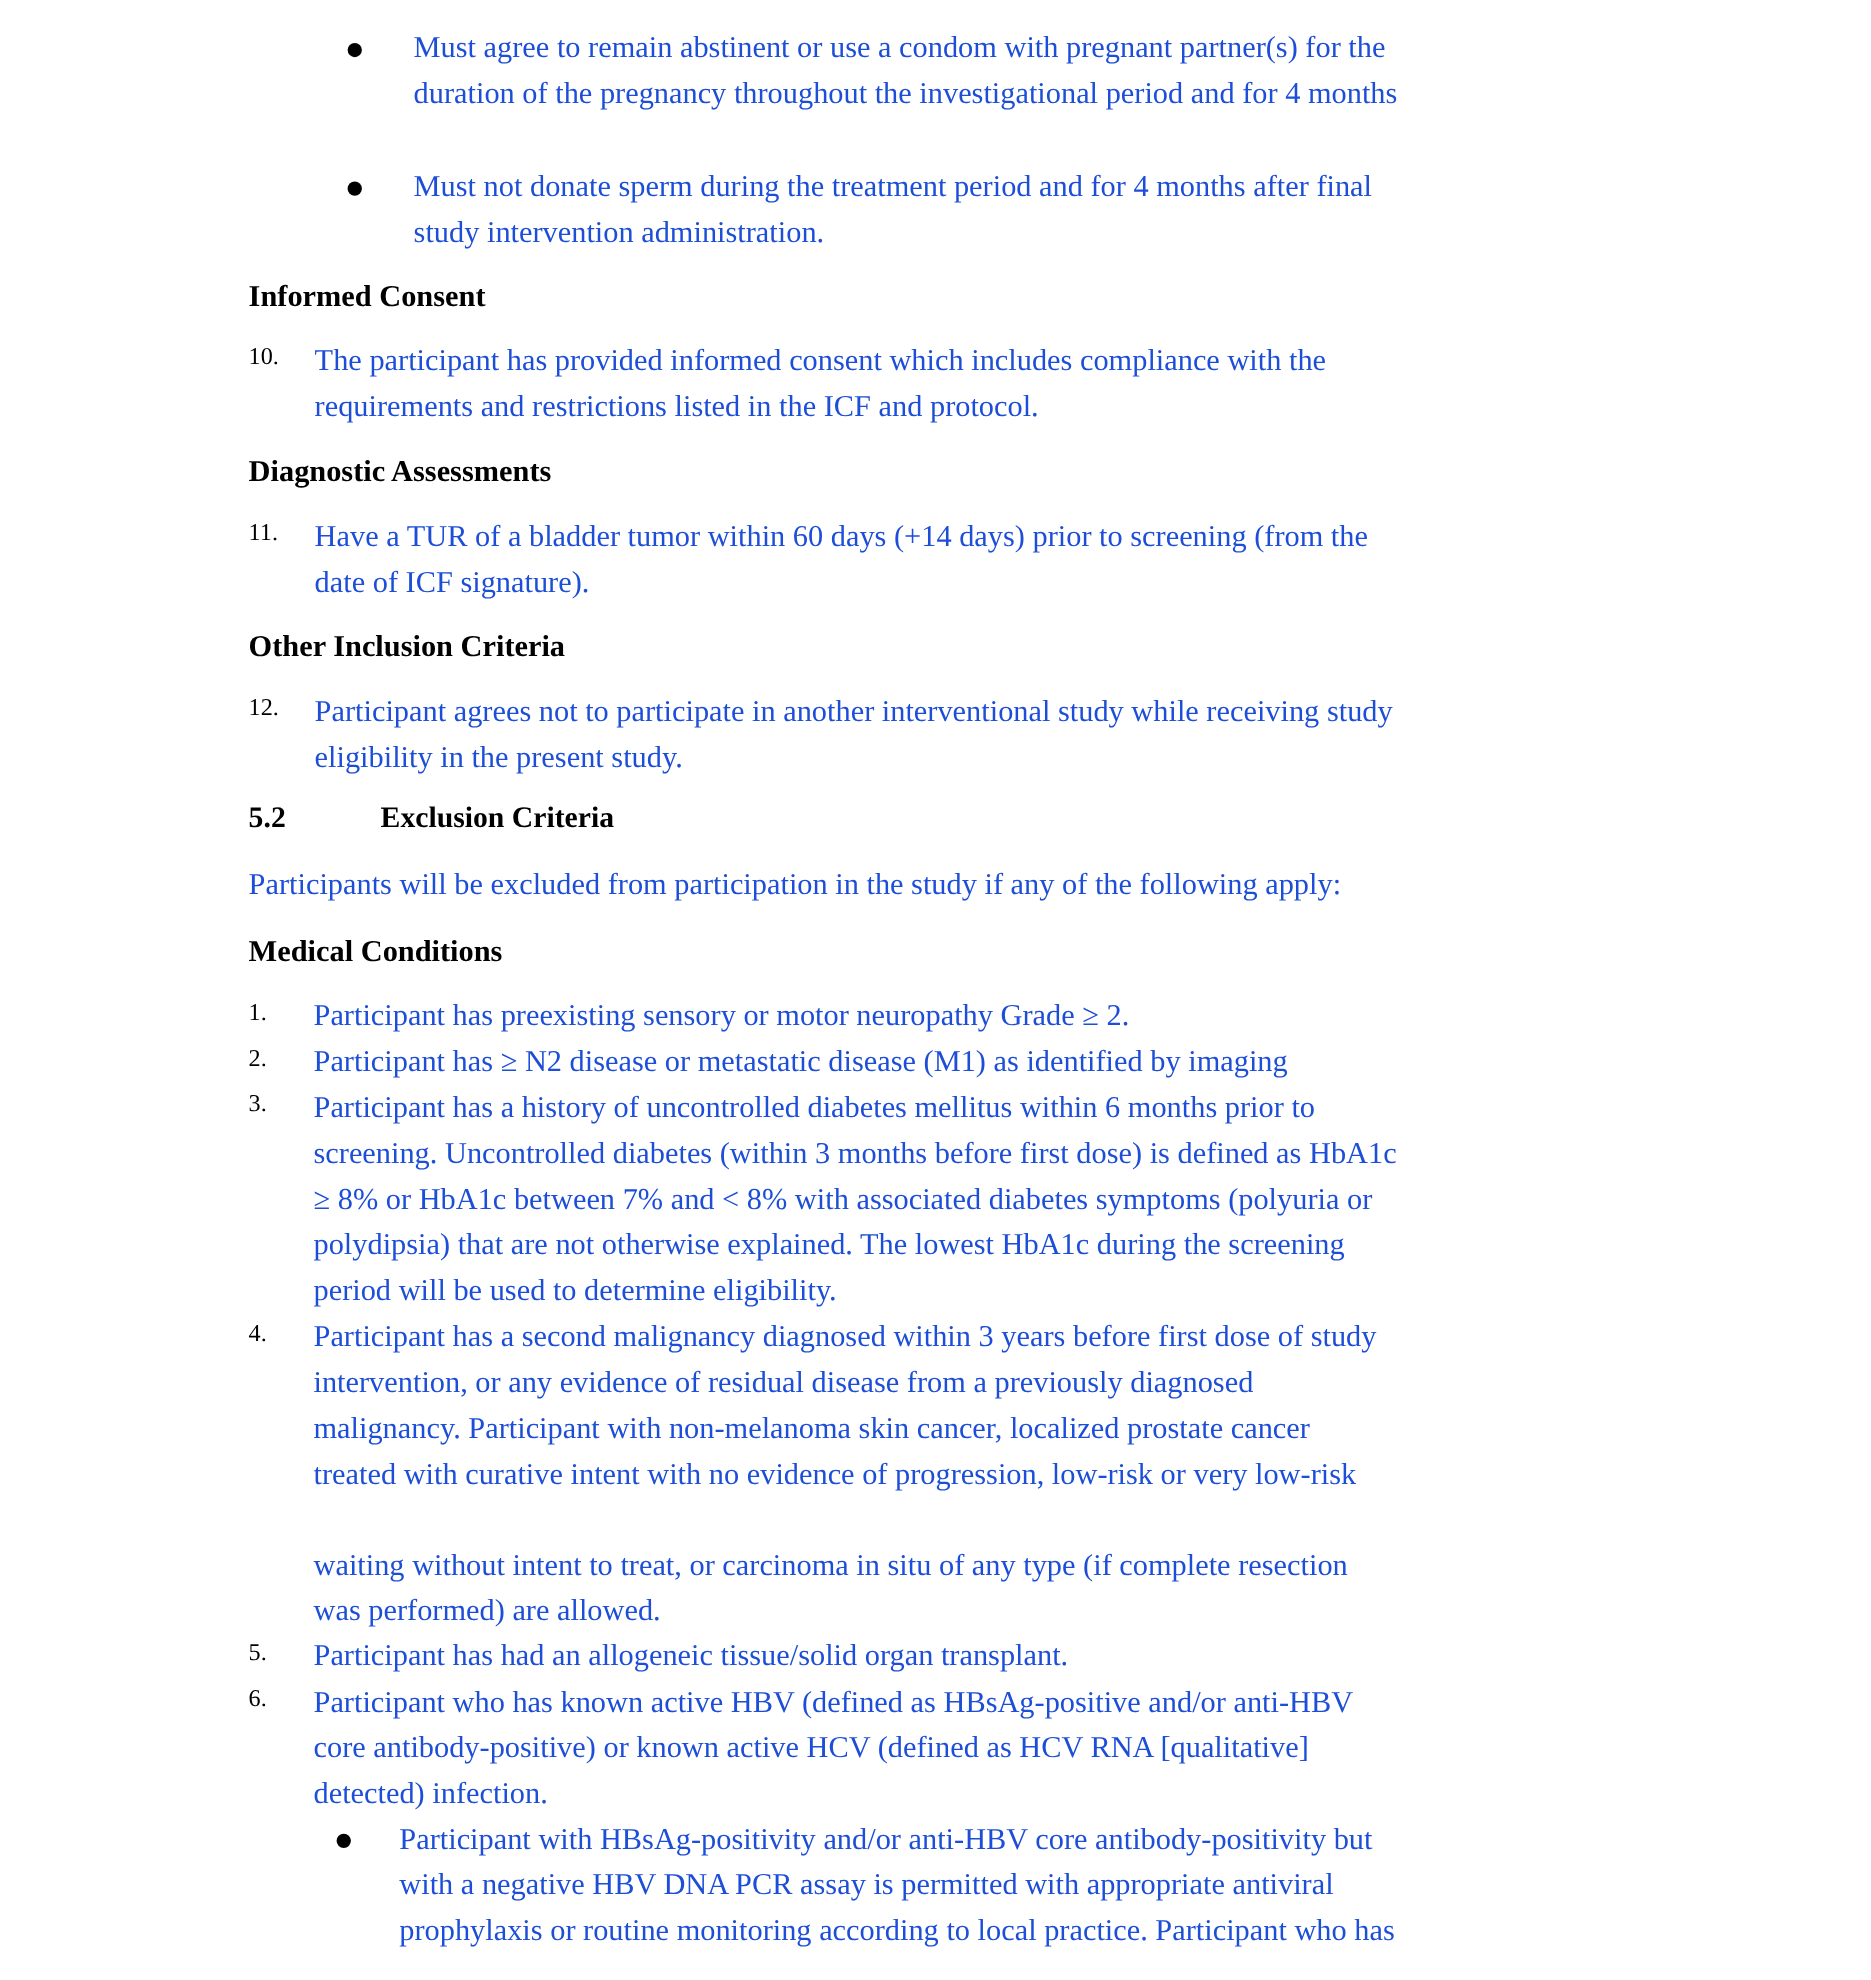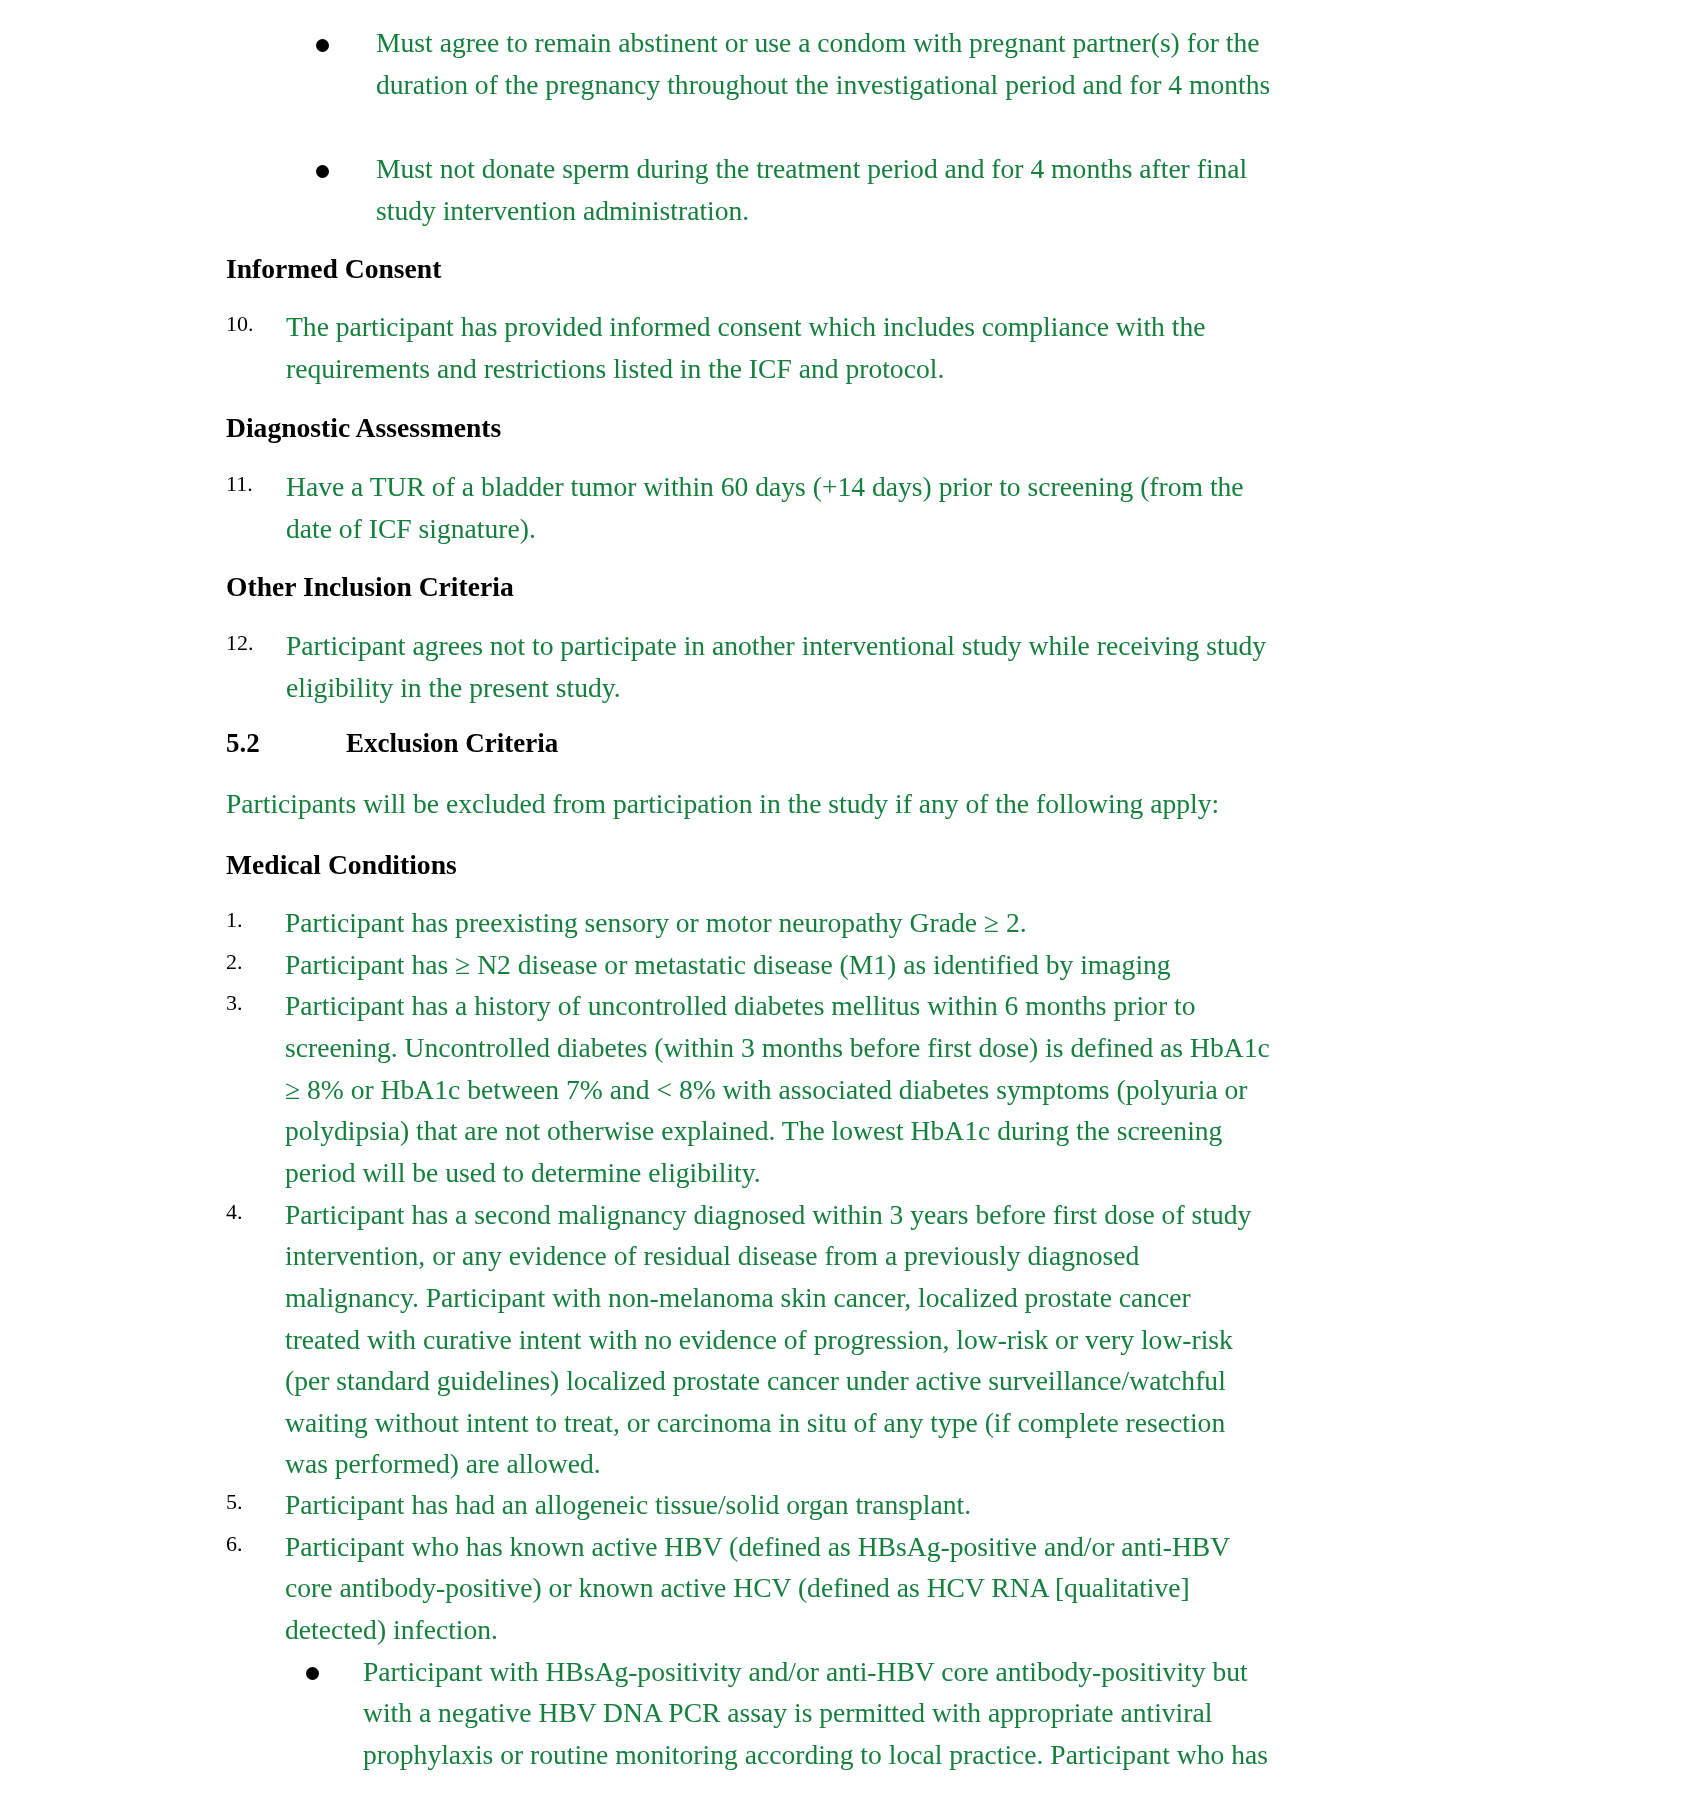--- a/index.html
+++ b/index.html
@@ -1,18 +1,18 @@
 <!DOCTYPE html>
 <html><head>
 <meta charset="utf-8">
 <style>
   html, body { margin: 0; padding: 0; background: #ffffff; }
   body { width: 1701px; height: 1800px; position: relative; overflow: hidden; }
   .page { position: absolute; left: 0; top: 0; width: 1701px; height: 1800px; background: #ffffff; color: #000; font-family: "Liberation Serif", "DejaVu Serif", serif; }
-  .ln { position: absolute; white-space: nowrap; font-size: 27.6px; line-height: 1; color: #15803d; }
+  .ln { position: absolute; white-space: nowrap; font-size: 27.6px; line-height: 1; color: #1d4ed8; }
   .h3 { position: absolute; white-space: nowrap; font-size: 27.6px; font-weight: bold; line-height: 1; }
   .h2 { position: absolute; white-space: nowrap; font-size: 27px; font-weight: bold; line-height: 1; }
   .bullet { position: absolute; width: 13px; height: 13px; border-radius: 50%; background: #000; }
   .num { position: absolute; white-space: nowrap; font-size: 22px; line-height: 1; }
   
 </style>
 </head>
 <body>
 
 <div class="page">
@@ -56,21 +56,20 @@
   <div class="ln" style="left:285px; top:1034px;">screening. Uncontrolled diabetes (within 3 months before first dose) is defined as HbA1c</div>
   <div class="ln" style="left:285px; top:1076px;text-align:center;">≥ 8% or HbA1c between 7% and &lt; 8% with associated diabetes symptoms (polyuria or</div>
   <div class="ln" style="left:285px; top:1117px;">polydipsia) that are not otherwise explained. The lowest HbA1c during the screening</div>
   <div class="ln" style="left:285px; top:1159px;">period will be used to determine eligibility.</div>
 
   <div class="num" style="left:226px; top:1201px;">4.</div>
   <div class="ln" style="left:285px; top:1201px;">Participant has a second malignancy diagnosed within 3 years before first dose of study</div>
   <div class="ln" style="left:285px; top:1242px;">intervention, or any evidence of residual disease from a previously diagnosed</div>
   <div class="ln" style="left:285px; top:1284px;">malignancy. Participant with non-melanoma skin cancer, localized prostate cancer</div>
   <div class="ln" style="left:285px; top:1326px;">treated with curative intent with no evidence of progression, low-risk or very low-risk</div>
-  <div class="ln" style="left:285px; top:1367px;">(per standard guidelines) localized prostate cancer under active surveillance/watchful</div>
   <div class="ln" style="left:285px; top:1409px;">waiting without intent to treat, or carcinoma in situ of any type (if complete resection</div>
   <div class="ln" style="left:285px; top:1450px;">was performed) are allowed.</div>
 
   <div class="num" style="left:226px; top:1491px;">5.</div>
   <div class="ln" style="left:285px; top:1491px;">Participant has had an allogeneic tissue/solid organ transplant.</div>
 
   <div class="num" style="left:226px; top:1533px;">6.</div>
   <div class="ln" style="left:285px; top:1533px;">Participant who has known active HBV (defined as HBsAg-positive and/or anti-HBV</div>
   <div class="ln" style="left:285px; top:1574px;">core antibody-positive) or known active HCV (defined as HCV RNA [qualitative]</div>
   <div class="ln" style="left:285px; top:1616px;">detected) infection.</div>

